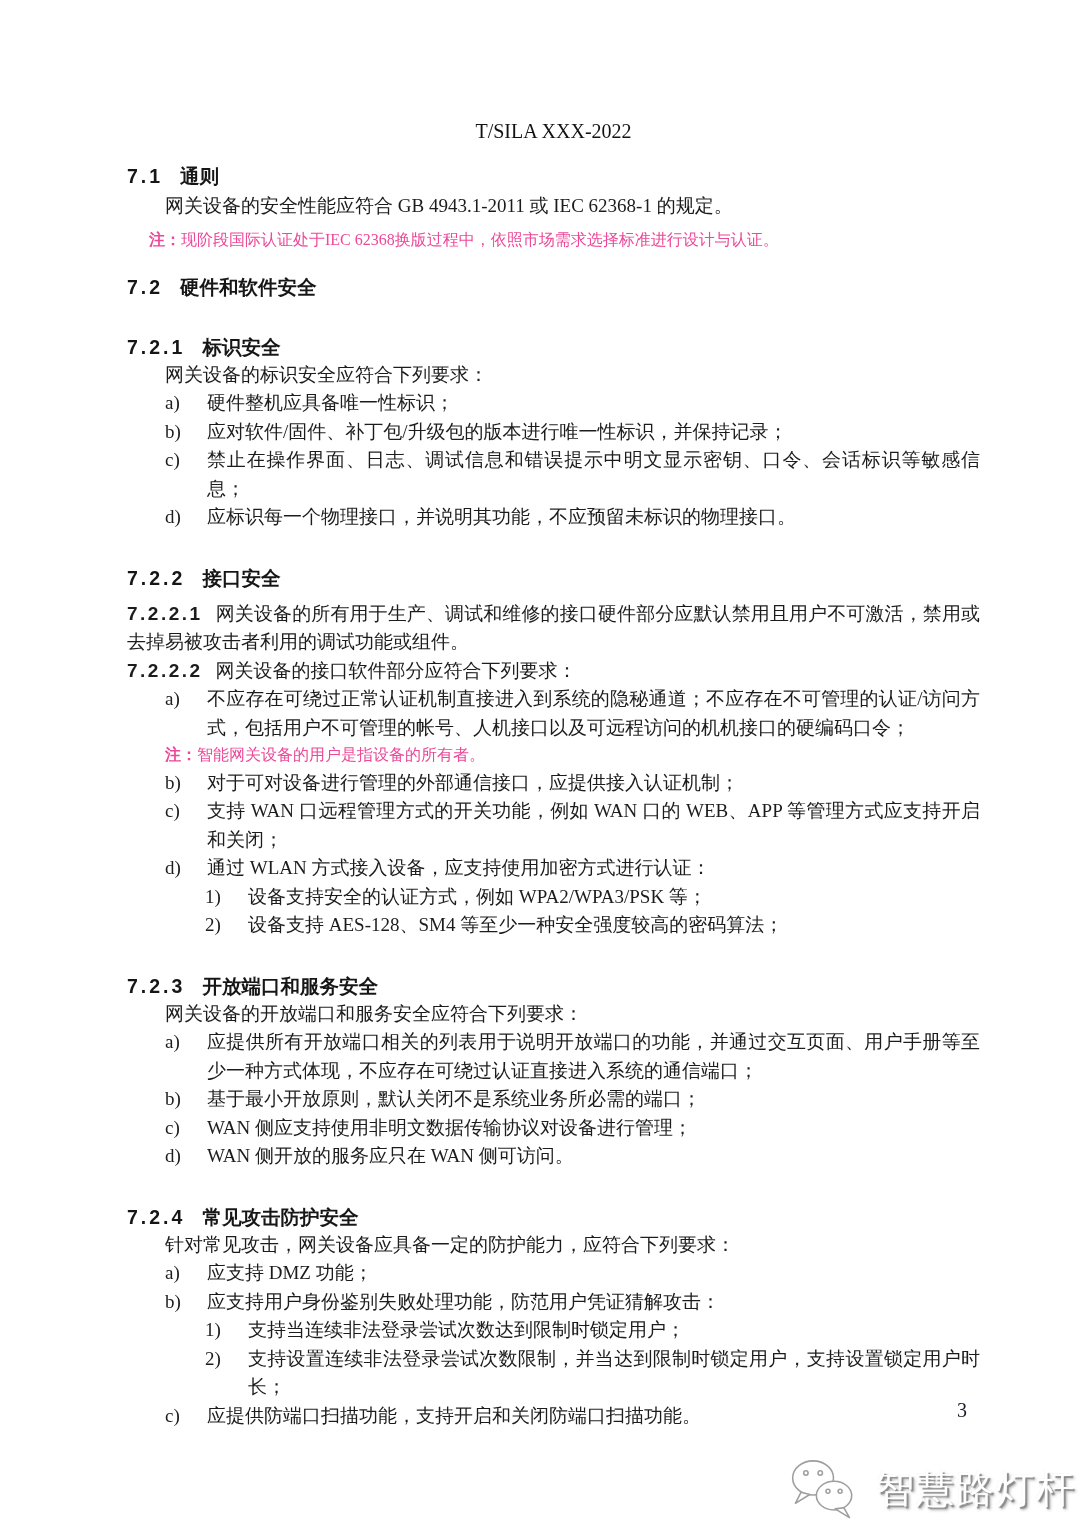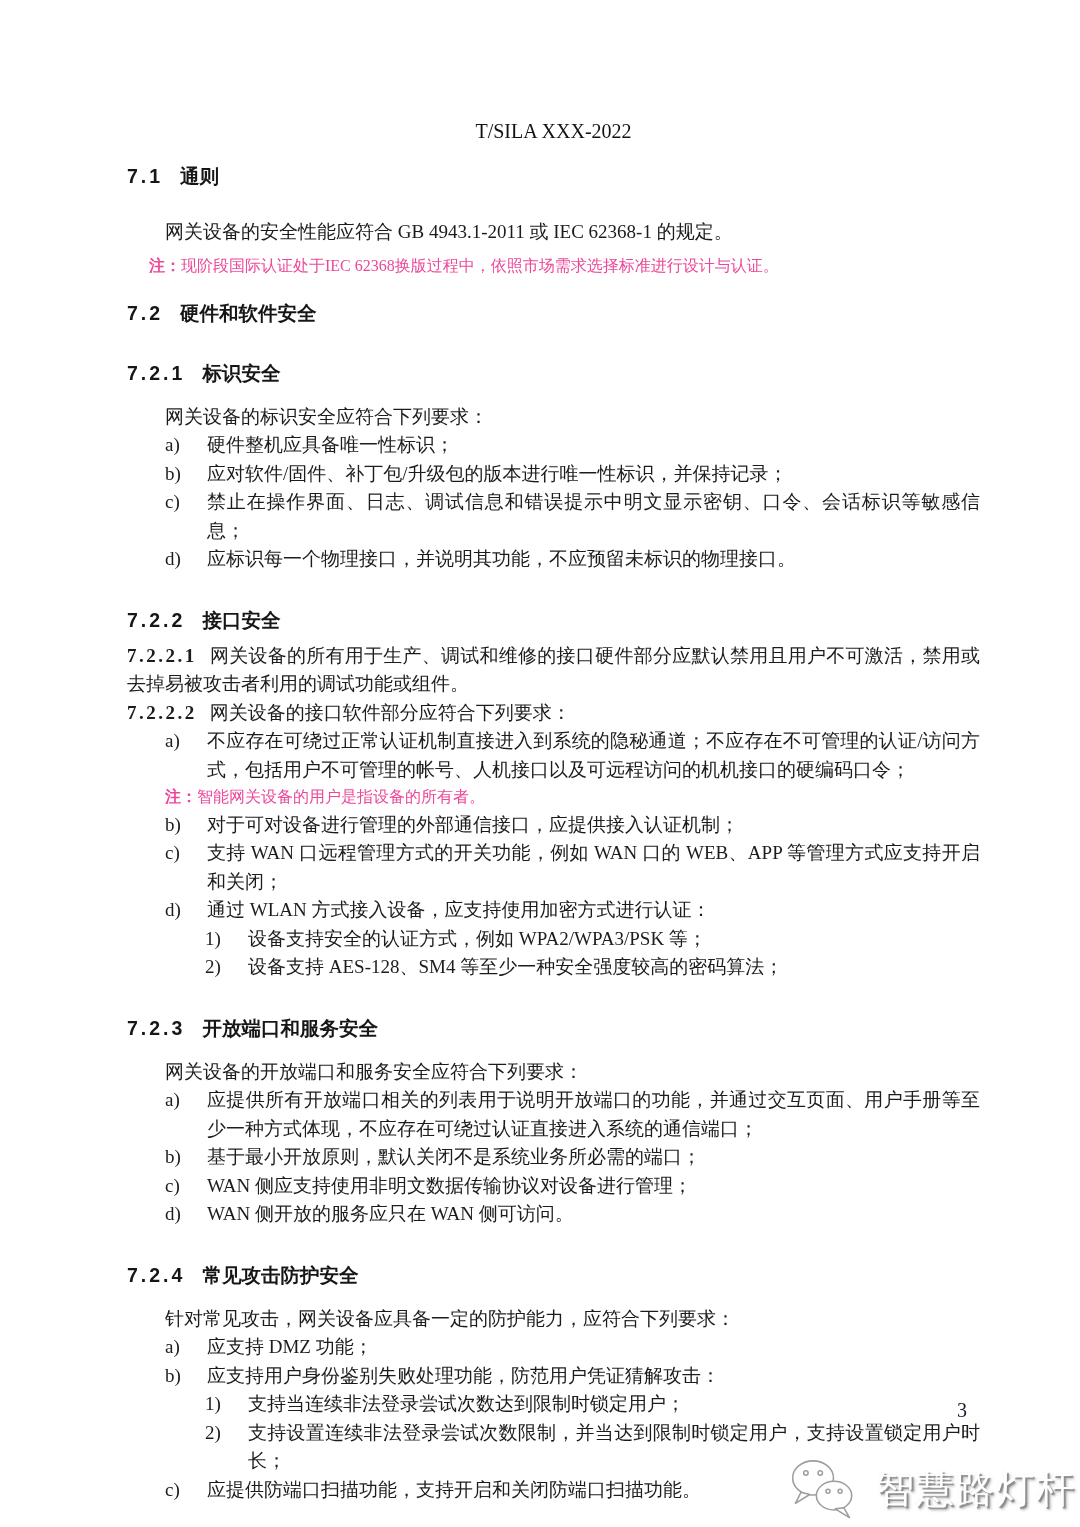--- a/index.html
+++ b/index.html
@@ -24,34 +24,33 @@
     font-weight: bold;
     font-size: 19.5px;
     line-height: 28px;
     color: #161616;
   }
   .h2.first { margin-top: 18px; }
   .h2 { margin-top: 20px; }
   .h3 { margin-top: 32px; }
   .sec-num { letter-spacing: 3px; margin-right: 17px; }
   .intro {
-    margin-top: 16px;
     padding-left: 38px;
     font-size: 19px;
     line-height: 28.5px;
   }
-  .intro.first-p { margin-top: 28px; }
+  .intro.first-p { margin-top: 2px; }
   .clause {
     font-size: 19px;
     line-height: 28.5px;
     text-align: justify;
   }
   .clause.c-first { margin-top: 8px; }
   .clause-num {
-    font-family: Liberation Serif, serif;
+    font-family: Liberation Sans, sans-serif;
     font-weight: bold;
     letter-spacing: 2.5px;
     margin-right: 13px;
   }
   .li {
     position: relative;
     padding-left: 80px;
     font-size: 19px;
     line-height: 28.5px;
     text-align: justify;

